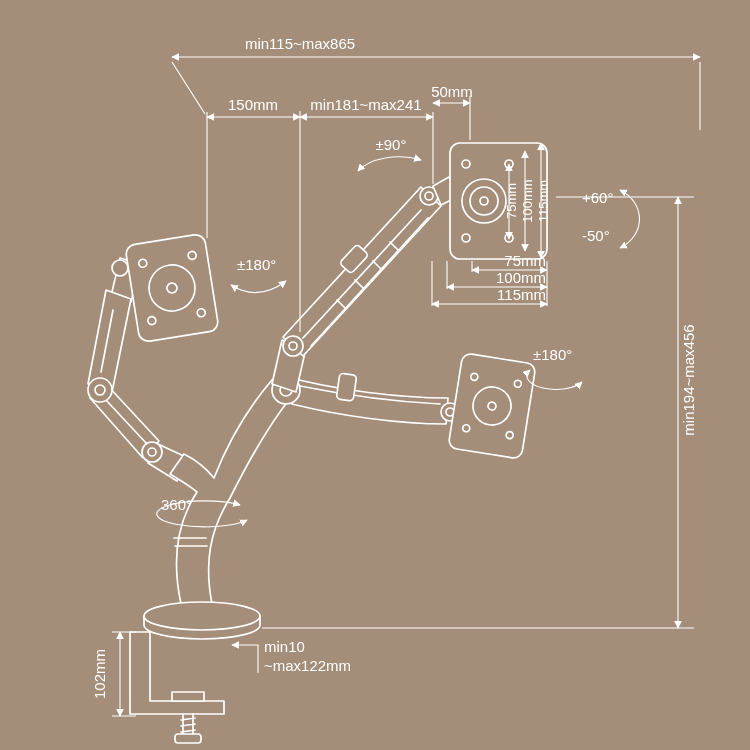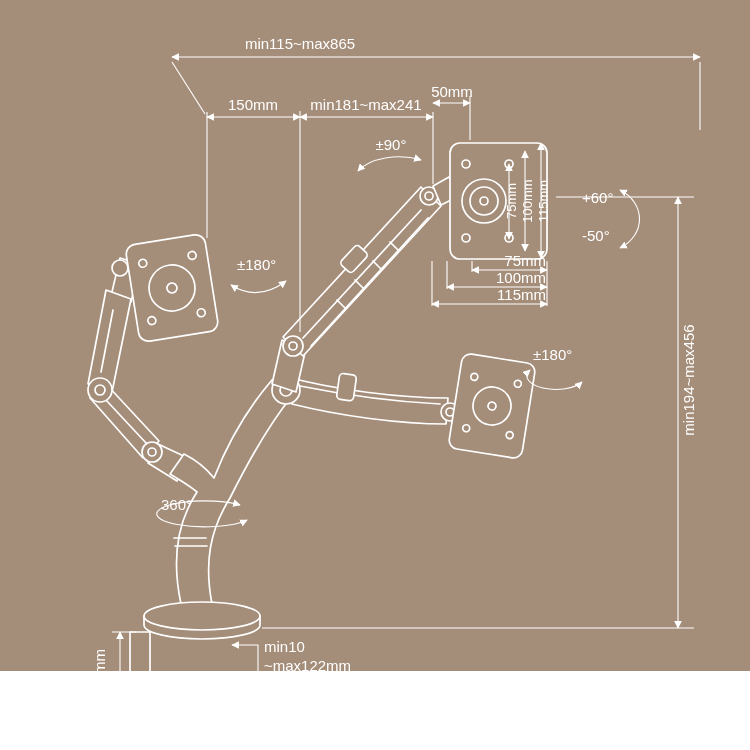--- a/index.html
+++ b/index.html
@@ -1,16 +1,16 @@
 <!DOCTYPE html>
 <html style="--background: #a48d79; --line: #ffffff; --text: #ffffff;"><head>
 <meta charset="utf-8">
 <style>
   html,body{margin:0;padding:0;}
-  .canvas{position:relative;width:750px;height:671px;background:var(--background,#a48d79);overflow:hidden;}
+  .canvas{position:relative;width:750px;height:750px;background:var(--background,#a48d79);overflow:hidden;}
   svg{display:block;}
   .art{stroke:var(--line,#ffffff);fill:none;stroke-width:1.7;stroke-linecap:round;stroke-linejoin:round;}
   .fillbg{fill:var(--background,#a48d79);}
   .dim{stroke:var(--line,#ffffff);fill:none;stroke-width:1.1;}
   text{fill:var(--text,#ffffff);font-family:"Liberation Sans",sans-serif;font-size:15px;}
   .vlabel{font-size:13px;}
 </style>
 </head>
 <body>
 

